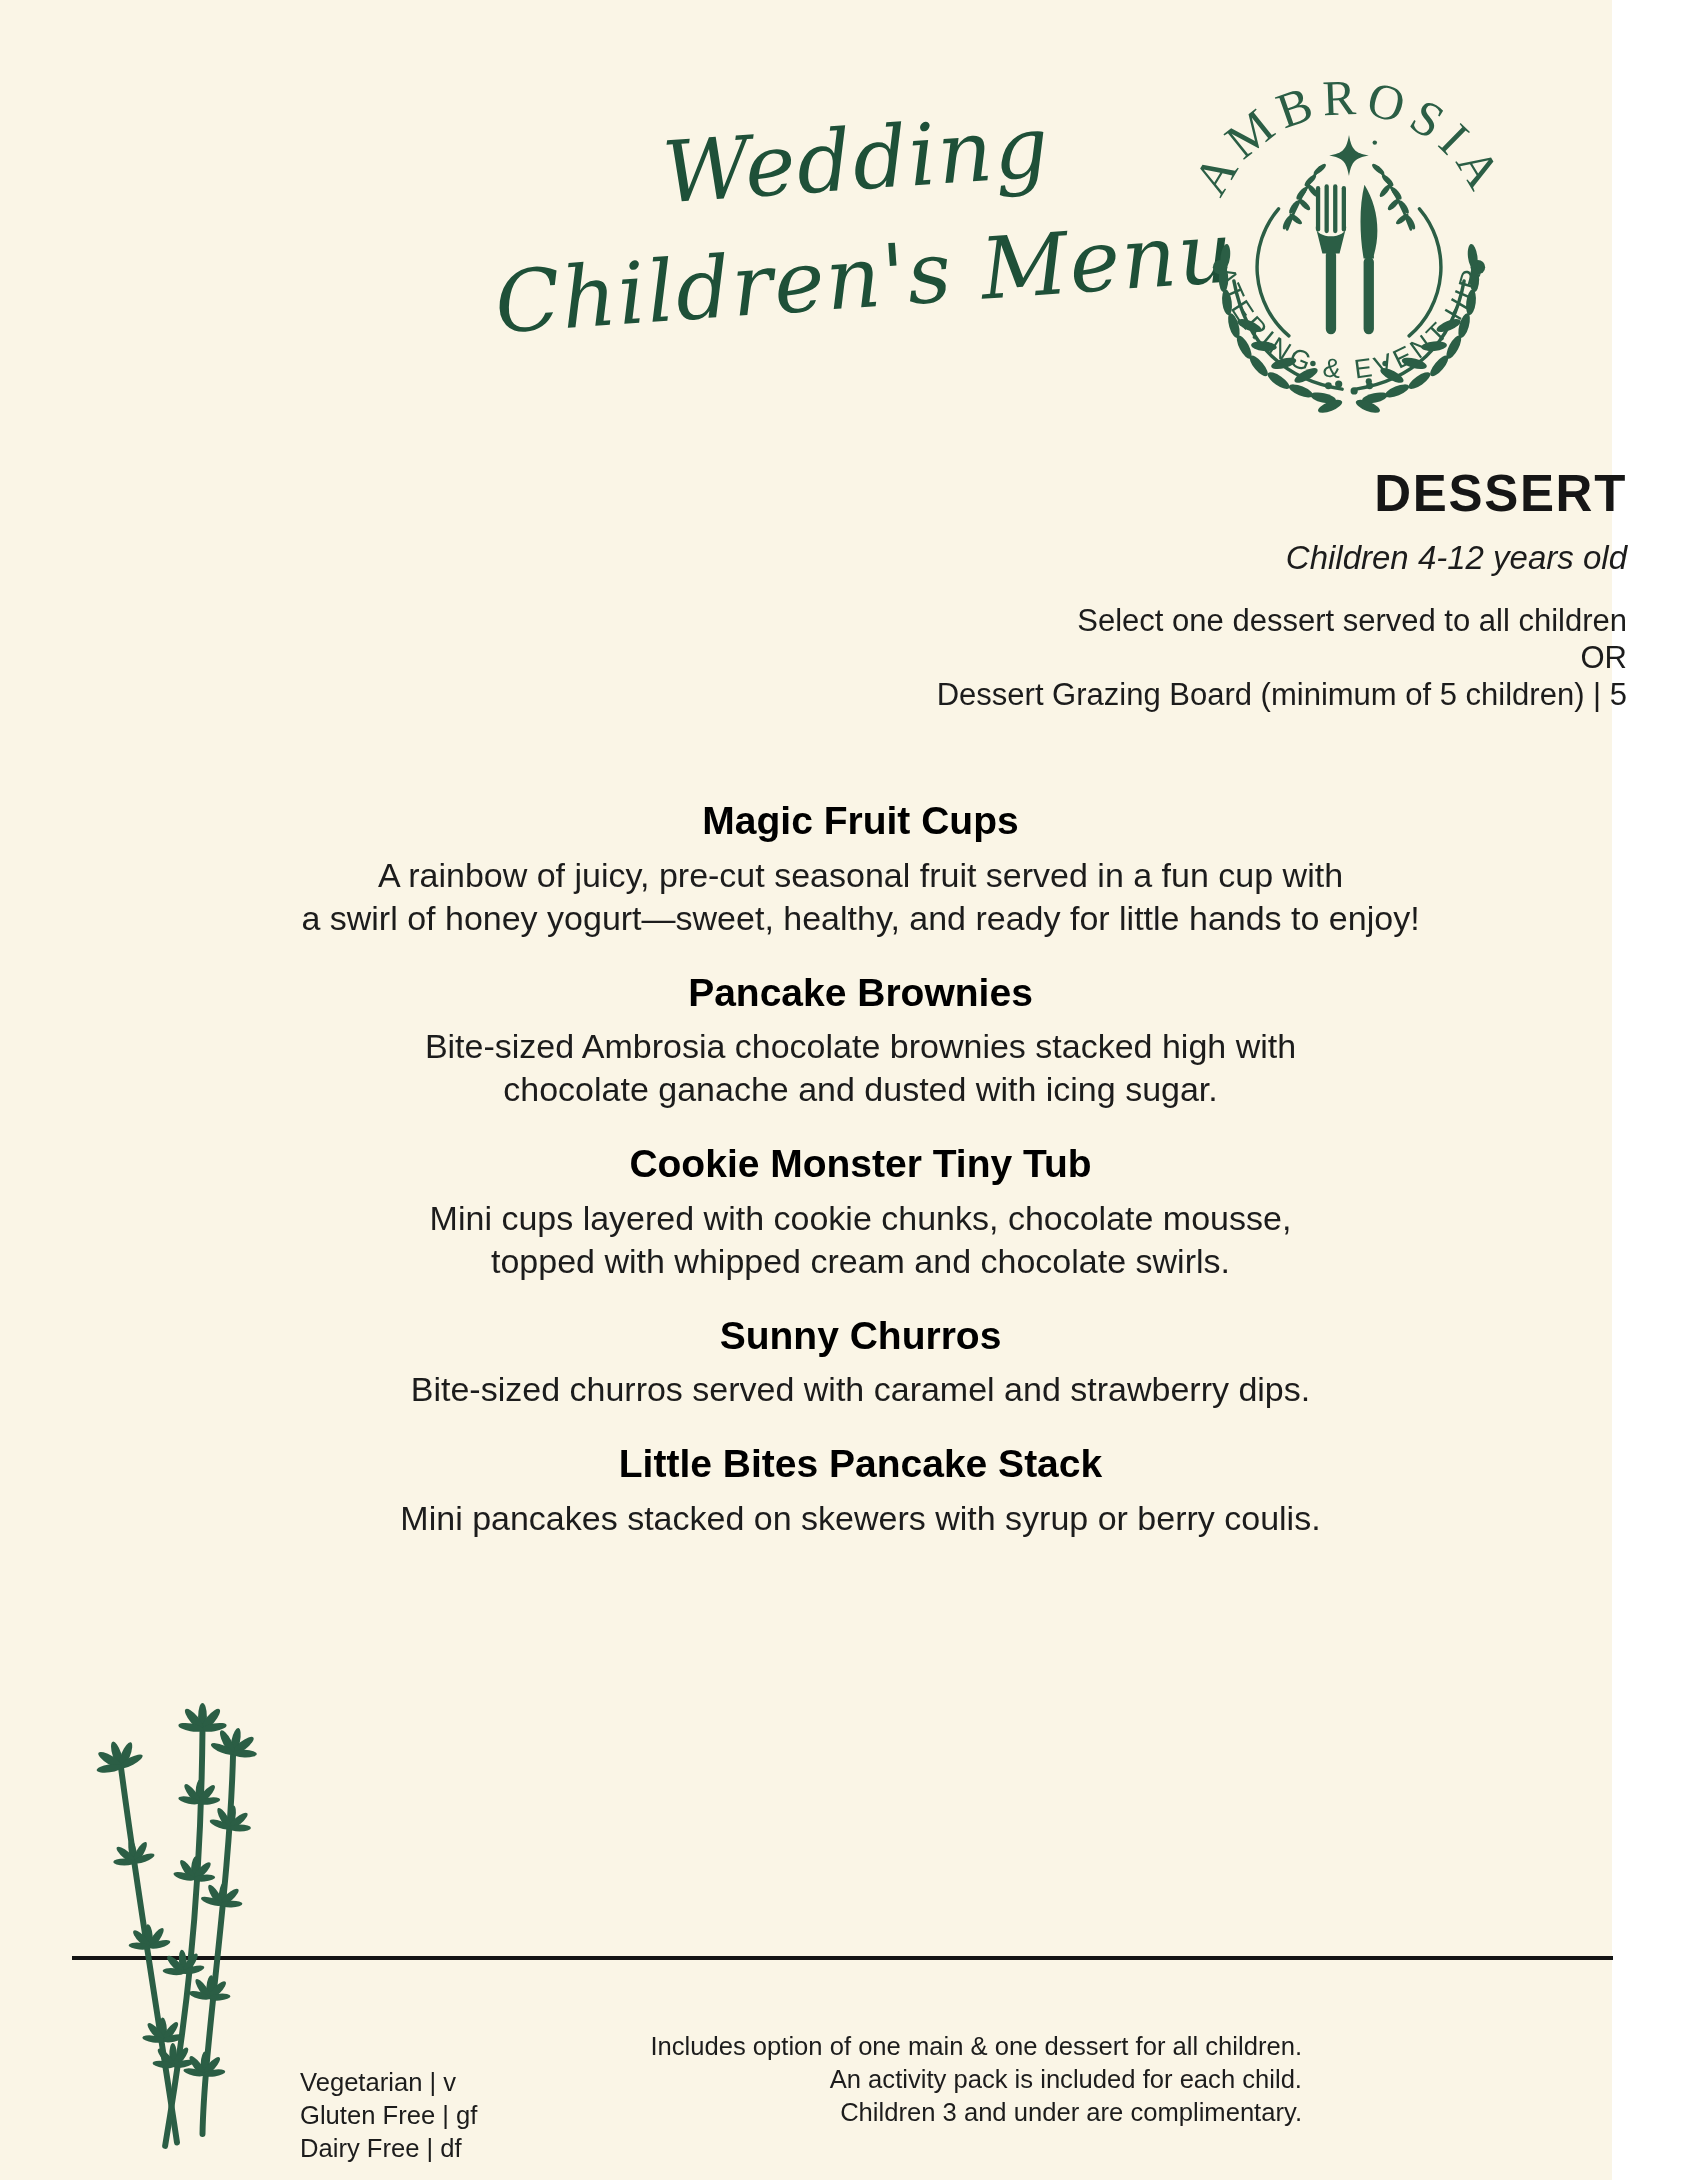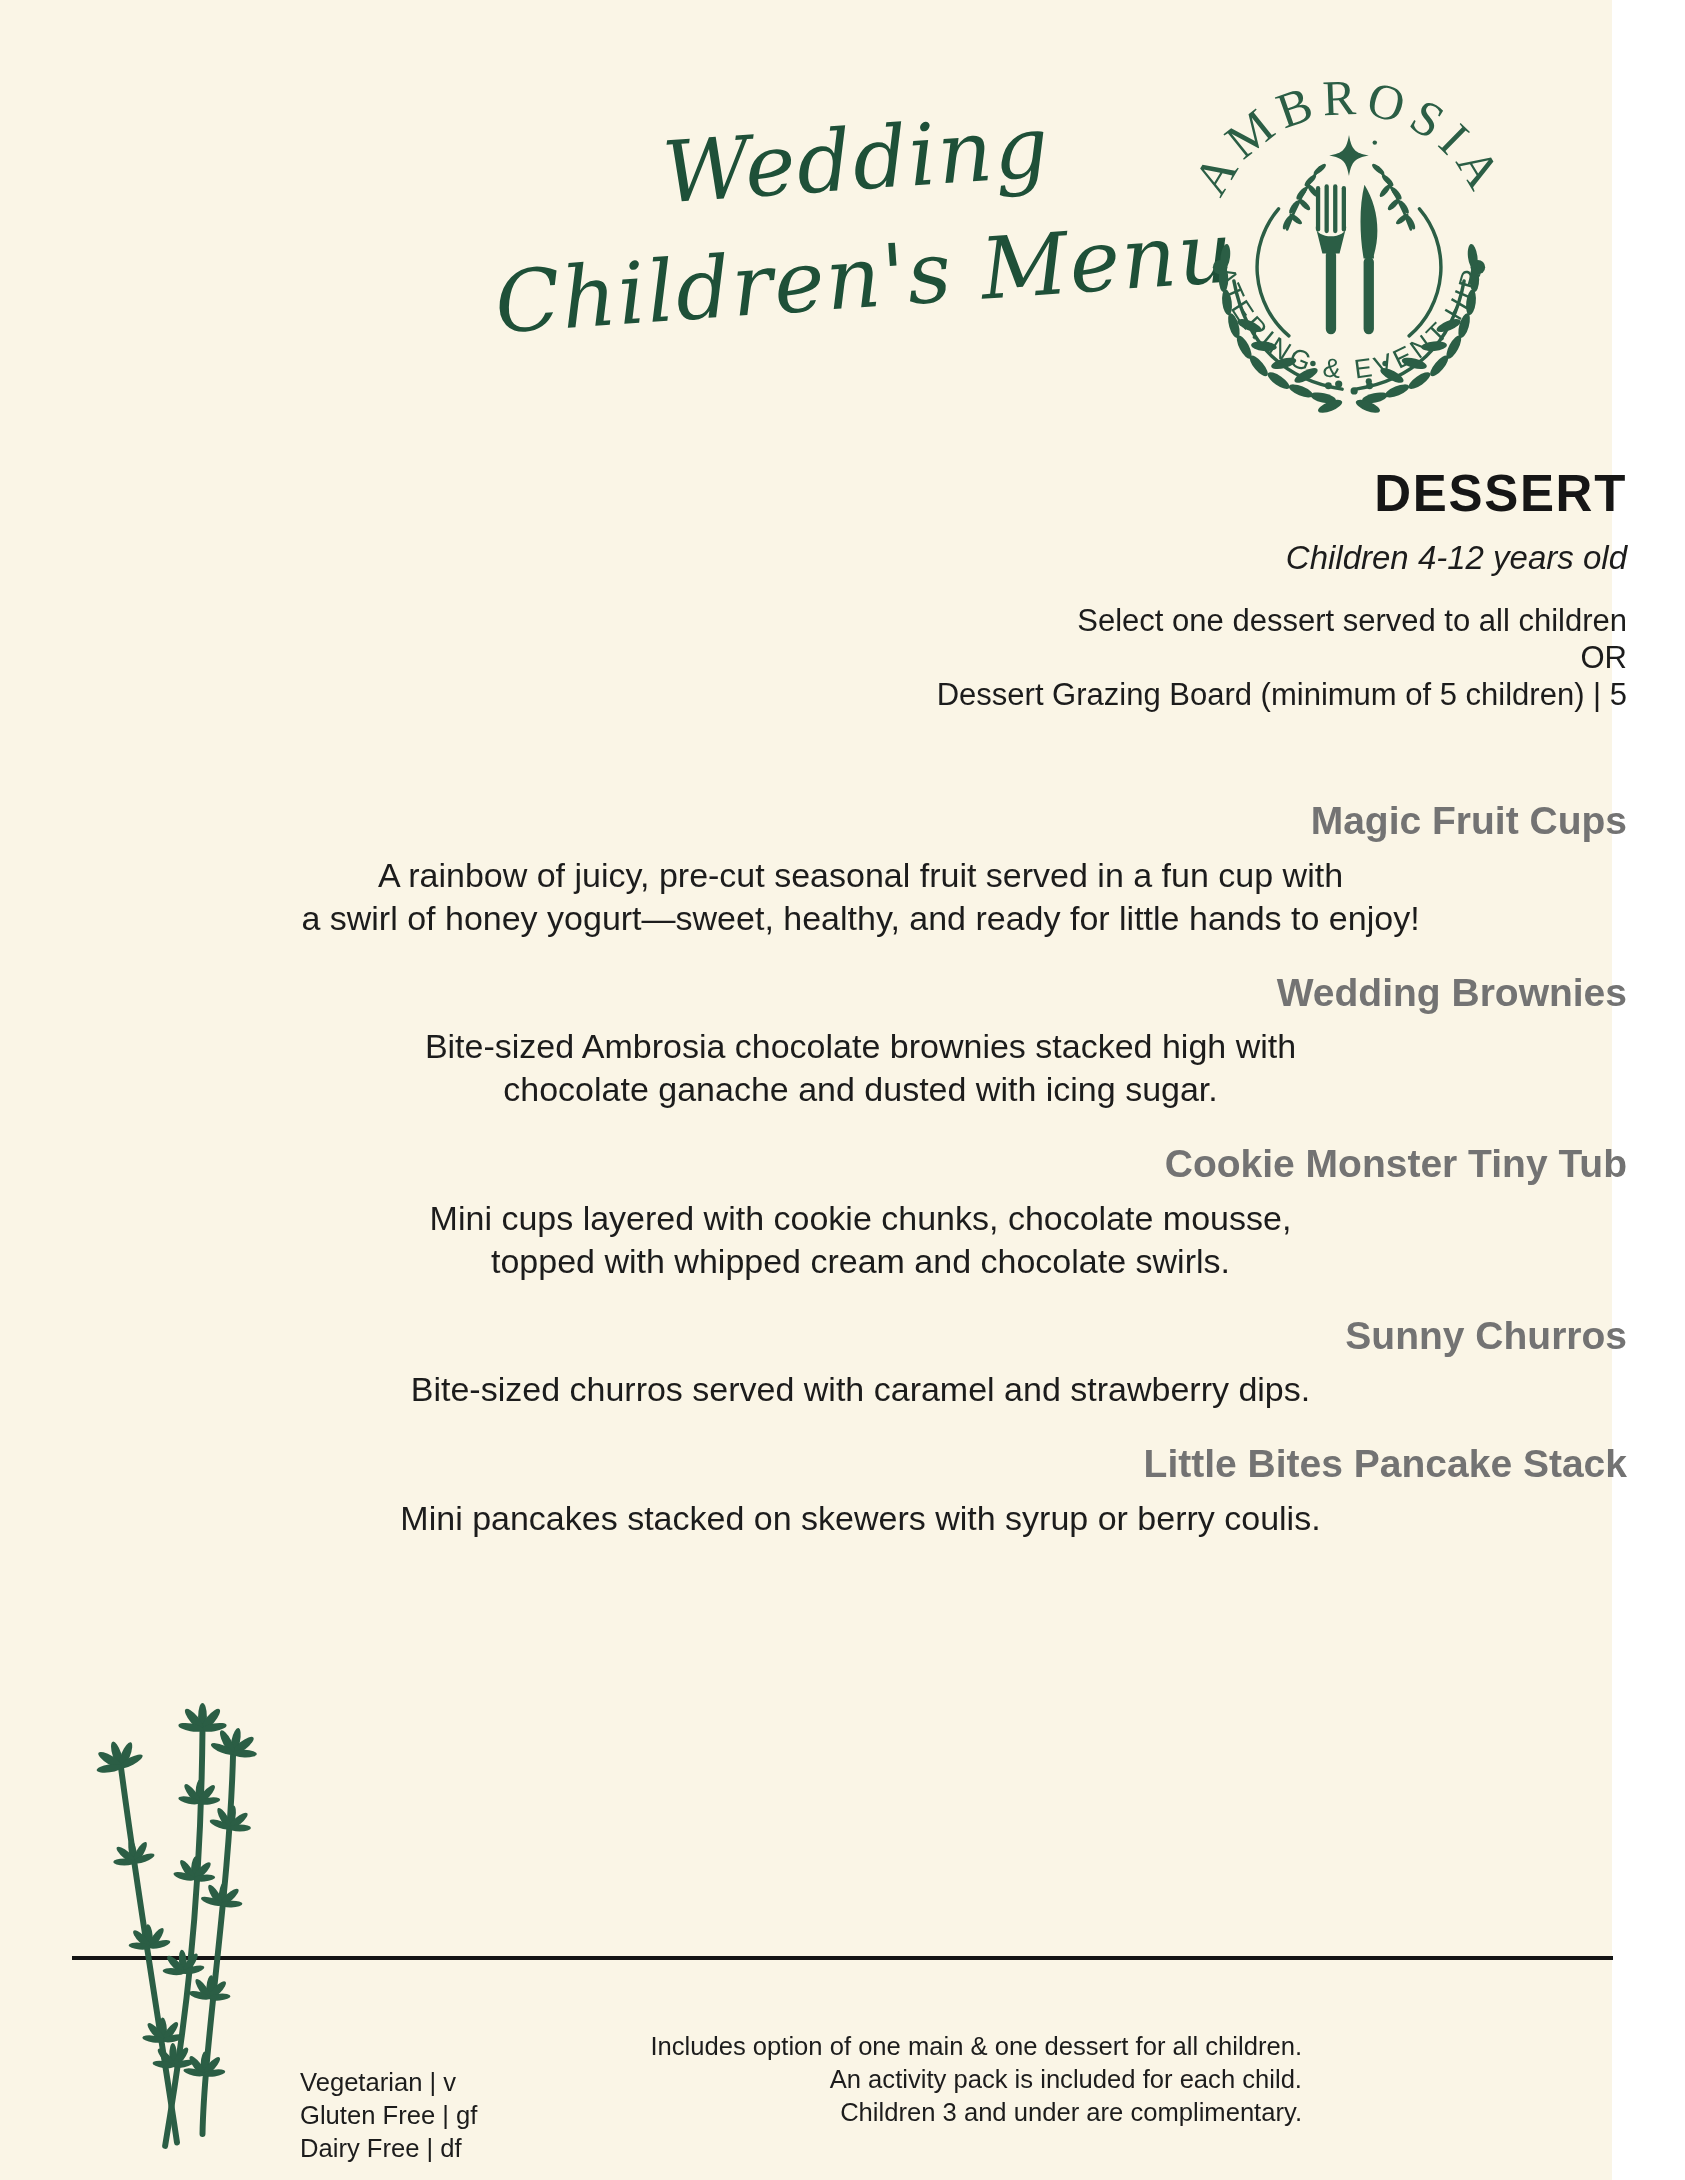--- a/index.html
+++ b/index.html
@@ -42,21 +42,21 @@
   }
   .section-sub { font-style: italic; font-size: 33px; line-height: 40px; }
   .section-select { margin-top: 24px; font-size: 31px; line-height: 37px; }
 
   
   .menu {
     position: absolute; left: 94px; top: 796px; width: 1533px;
     text-align: center;
   }
   .menu-item { margin-bottom: 28px; }
-  .item-name { font-size: 39px; font-weight: 800; line-height: 49px; margin-bottom: 8.5px; color: #737373; text-align: right; }
+  .item-name { font-size: 39px; font-weight: 800; line-height: 49px; margin-bottom: 8.5px; color: #000000; }
   .item-desc-line { font-size: 34px; line-height: 43px; }
   .item-desc-line:empty { display: none; }
 
   
   .divider {
     position: absolute; left: 72px; top: 1956px;
     width: 1541px; height: 4.3px; background: #141414;
   }
   .thyme { position: absolute; left: 75px; top: 1666px; width: 204px; height: 494px; z-index: 2; }
   .thyme svg { width: 100%; height: 100%; }
@@ -184,21 +184,21 @@
   </div>
 </div>
 
 <div class="menu">
   <div class="menu-item">
     <div class="item-name">Magic Fruit Cups</div>
     <div class="item-desc-line">A rainbow of juicy, pre-cut seasonal fruit served in a fun cup with</div>
     <div class="item-desc-line">a swirl of honey yogurt—sweet, healthy, and ready for little hands to enjoy!</div>
   </div>
   <div class="menu-item">
-    <div class="item-name">Wedding Brownies</div>
+    <div class="item-name">Pancake Brownies</div>
     <div class="item-desc-line">Bite-sized Ambrosia chocolate brownies stacked high with</div>
     <div class="item-desc-line">chocolate ganache and dusted with icing sugar.</div>
   </div>
   <div class="menu-item">
     <div class="item-name">Cookie Monster Tiny Tub</div>
     <div class="item-desc-line">Mini cups layered with cookie chunks, chocolate mousse,</div>
     <div class="item-desc-line">topped with whipped cream and chocolate swirls.</div>
   </div>
   <div class="menu-item">
     <div class="item-name">Sunny Churros</div>

